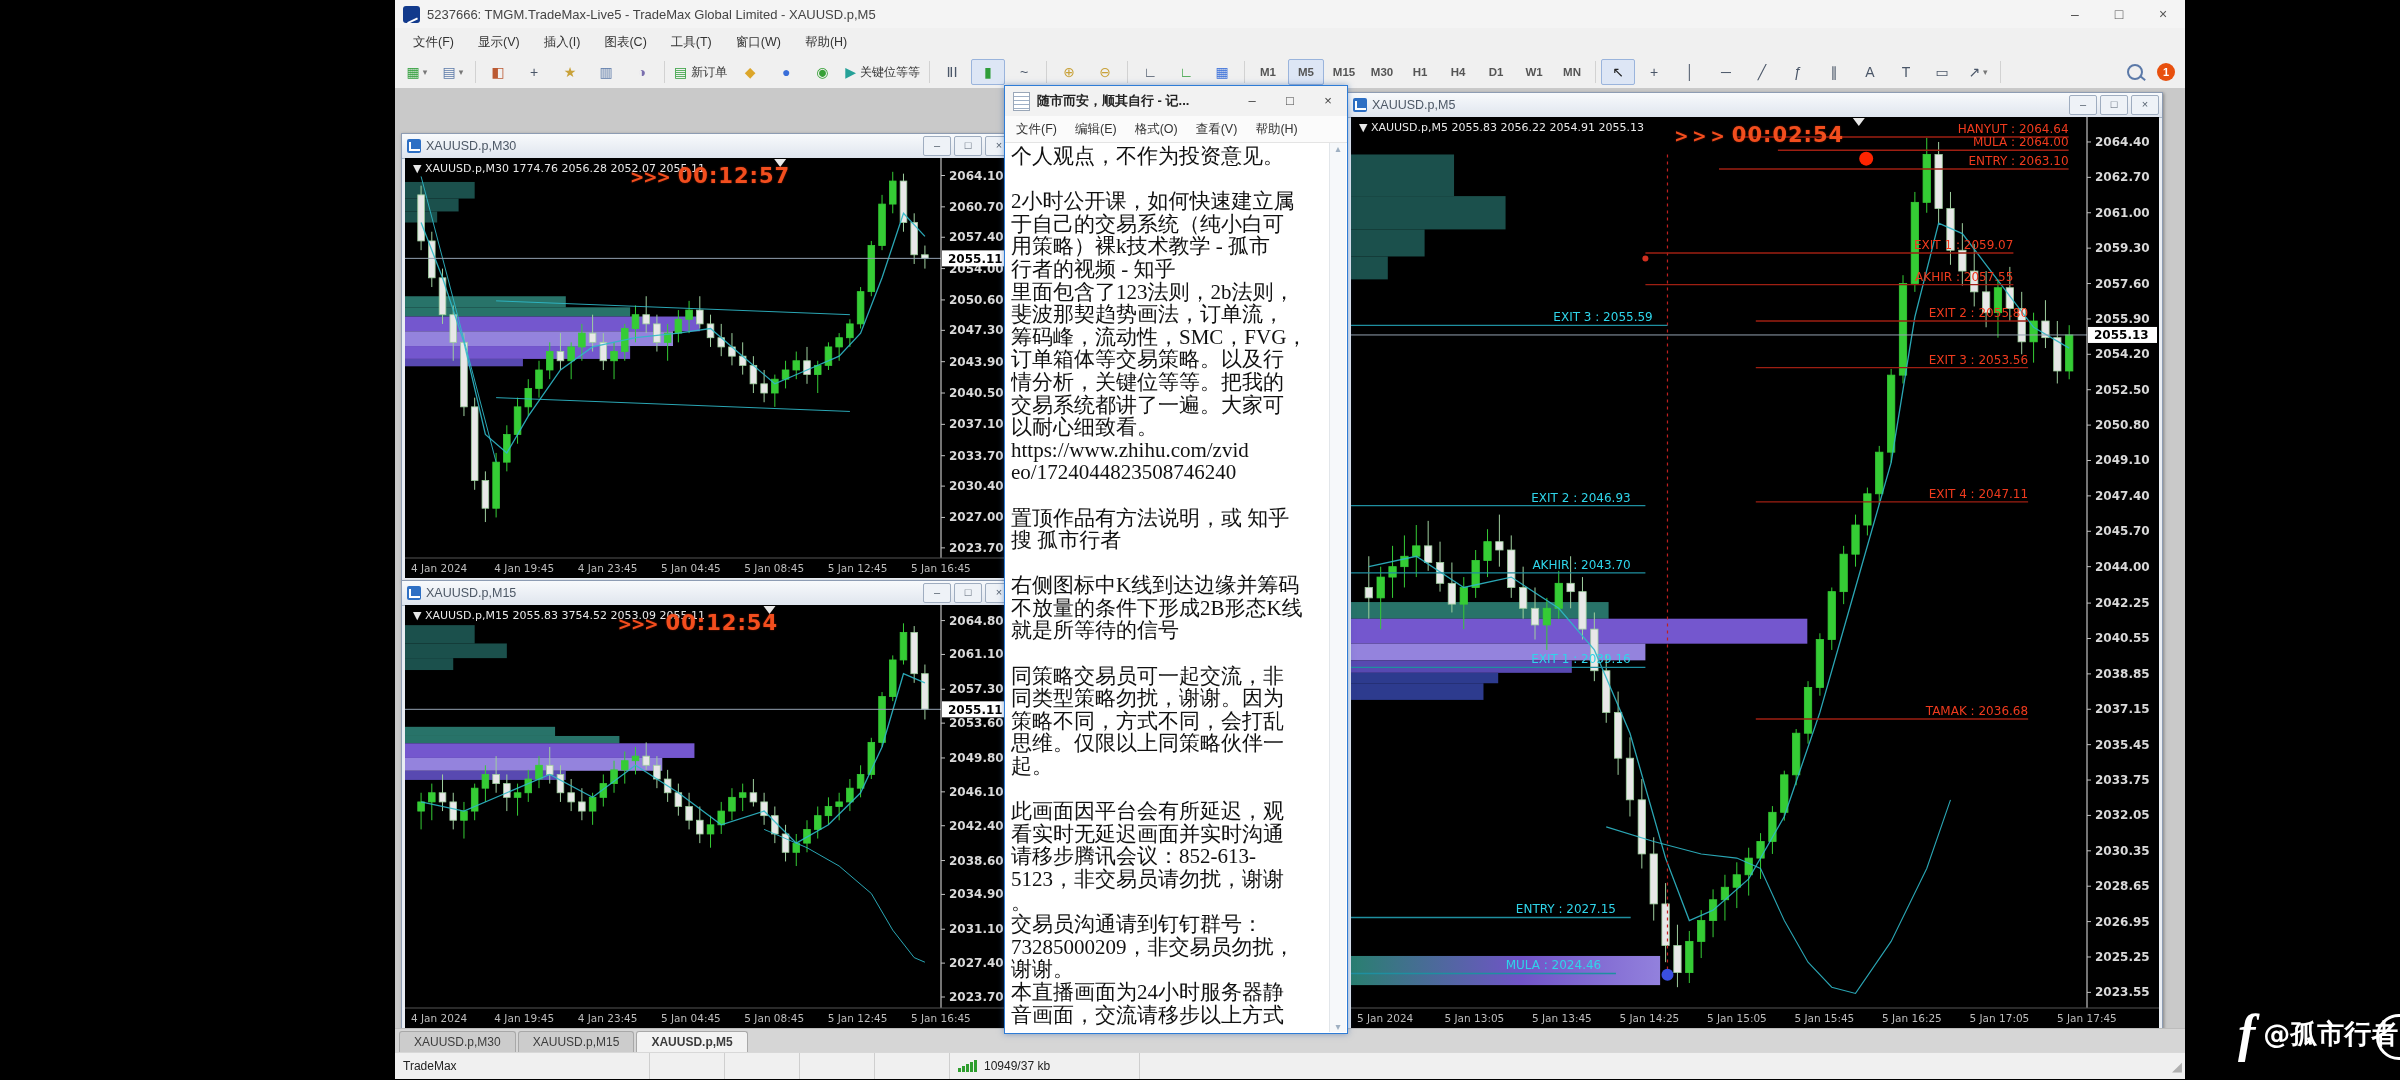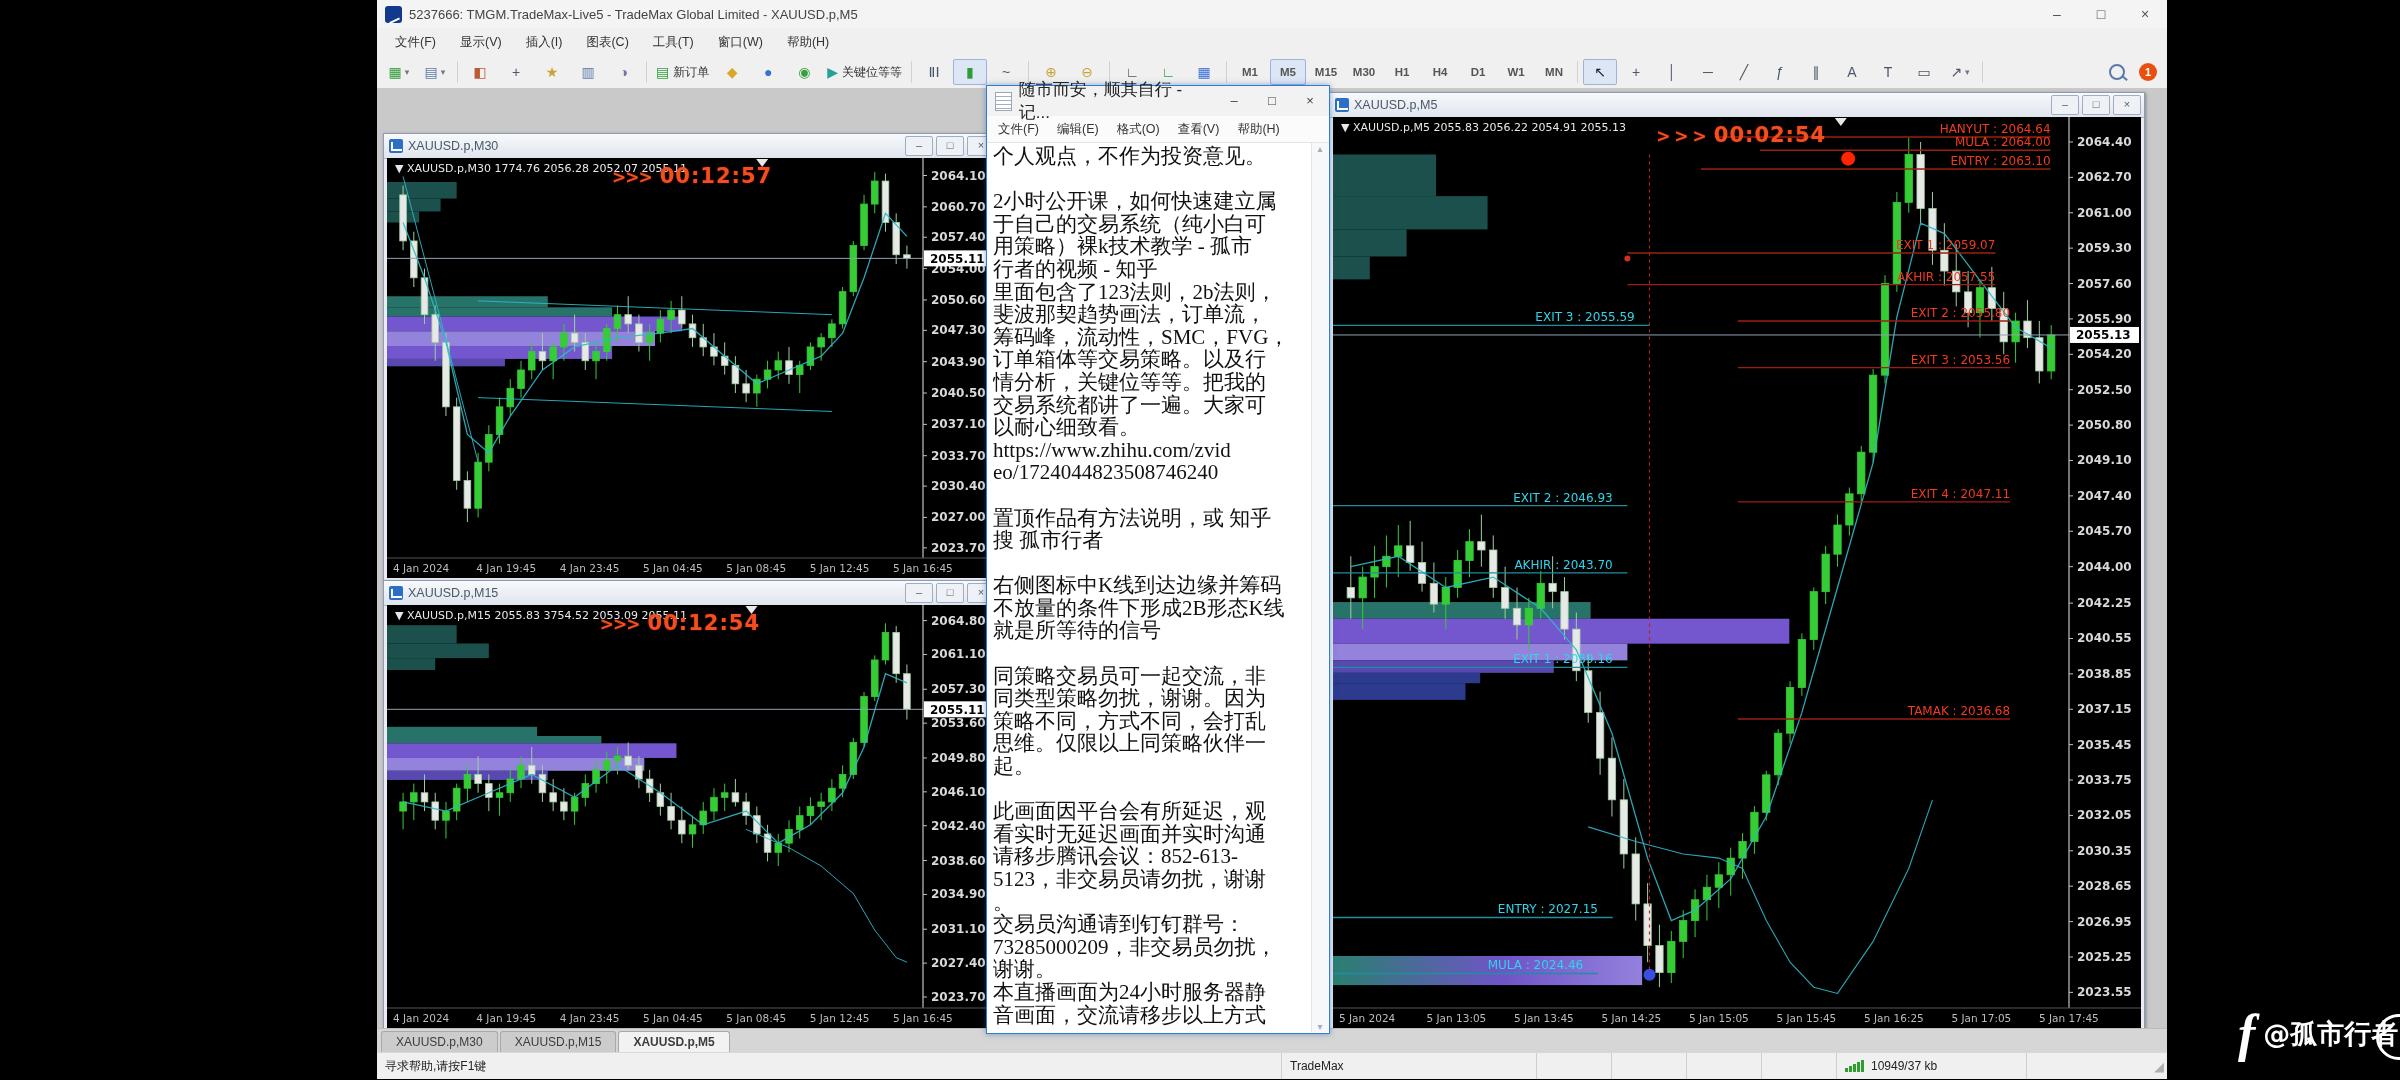--- a/index.html
+++ b/index.html
@@ -1,18 +1,18 @@
 <!DOCTYPE html>
 <html><head>
 <meta charset="utf-8">
 <style>
   html,body{margin:0;padding:0;}
   body{width:2400px;height:1080px;background:#000;position:relative;overflow:hidden;
        font-family:"Liberation Sans","DejaVu Sans",sans-serif;-webkit-font-smoothing:antialiased;}
-  #app{position:absolute;left:377px;top:0;width:1790px;height:1016px;background:#0369a1;}
+  #app{position:absolute;left:395px;top:0;width:1790px;height:1016px;background:#0369a1;}
   
   .titlebar{position:absolute;left:0;top:0;right:0;height:28px;background:#f4f4f4;display:flex;align-items:center;border-bottom:1px solid #e3e3e3;}
   .app-ico{width:17px;height:17px;margin:0 7px 0 8px;background:#123a8c;border-radius:3px;position:relative;}
   .app-ico::after{content:"";position:absolute;left:3px;top:9px;width:11px;height:5px;border-bottom:2px solid #fff;transform:rotate(-25deg);}
   .app-title{font-size:13px;color:#444;}
   .cap-btns{margin-left:auto;display:flex;}
   .cap-btn{width:44px;height:27px;text-align:center;line-height:26px;color:#555;font-size:14px;}
   .menubar{position:absolute;left:0;top:28px;right:0;height:28px;background:#f0f0f0;display:flex;align-items:center;padding-left:6px;border-bottom:1px solid #e0e0e0;}
   .menu-item{padding:0 12px;font-size:12.5px;color:#333;line-height:27px;}
   .toolbar{position:absolute;left:0;top:56px;right:0;height:32px;background:#f0f0f0;display:flex;align-items:center;padding-left:4px;border-bottom:1px solid #cfcfcf;}
@@ -40,21 +40,21 @@
   .chart-svg{position:absolute;left:0;top:0;}
   .ohlc{position:absolute;left:8px;top:4px;color:#e8e8e8;font-size:11px;font-family:"DejaVu Sans",sans-serif;z-index:3;}
   .countdown{position:absolute;top:6px;z-index:3;color:#f24e1e;font-weight:700;font-size:21px;letter-spacing:1px;font-family:"DejaVu Sans",sans-serif;text-shadow:0 0 2px rgba(200,40,0,.6);}
   .cd-arrows{font-size:17px;letter-spacing:-1px;margin-right:8px;}
   #win-m30 .countdown{left:37%;} #win-m15 .countdown{left:35%;} #win-m5 .countdown{left:40%;}
   
   #notepad{position:absolute;background:#fff;border:1px solid #2e7cd6;box-shadow:0 0 6px rgba(40,90,160,.5);z-index:50;}
   .np-title{height:30px;display:flex;align-items:center;background:#f2f2f2;}
   .np-ico{width:15px;height:17px;margin:0 7px 0 8px;background:#fdfdfd;border:1px solid #9aa7b8;
           background-image:repeating-linear-gradient(#fff 0 3px,#9fb0c6 3px 4px);}
-  .np-title-text{font-size:17px;color:#222;}
+  .np-title-text{font-size:13px;color:#222;font-weight:bold;}
   .np-btns{margin-left:auto;display:flex;}
   .np-btn{width:38px;height:29px;text-align:center;line-height:28px;font-size:13px;color:#444;}
   .np-menus{height:26px;display:flex;align-items:center;background:#fbfbfb;border-bottom:1px solid #e4e4e4;padding-left:2px;}
   .np-menu-item{font-size:12.5px;color:#333;padding:0 9px;}
   .np-body{position:absolute;left:1px;right:1px;top:57px;bottom:1px;background:#fff;}
   .np-text{position:absolute;left:5px;top:2px;right:18px;bottom:0;font-family:"Liberation Serif","DejaVu Serif",serif;
            font-size:21px;color:#111;line-height:22.6px;white-space:pre;overflow:hidden;}
   .np-scroll{position:absolute;right:0;top:0;bottom:0;width:16px;background:#f6f8fa;border-left:1px solid #e2e6ea;
              display:flex;flex-direction:column;justify-content:space-between;align-items:center;color:#9fb0c2;font-size:10px;}
   
@@ -845,23 +845,20 @@
 
   </div>
 
   <div class="tabbar">
       <div class="tab">XAUUSD.p,M30</div>
       <div class="tab">XAUUSD.p,M15</div>
       <div class="tab active">XAUUSD.p,M5</div>
     </div>
 
   <div class="statusbar">
-    <div class="sb-cell sb-help">
-        <span>寻求帮助,请按F1键</span>
-      </div>
     <div class="sb-cell sb-profile">
         <span>TradeMax</span>
       </div>
     <div class="sb-cell sb-empty"></div>
     <div class="sb-cell sb-empty"></div>
     <div class="sb-cell sb-empty"></div>
     <div class="sb-cell sb-empty"></div>
     <div class="sb-cell sb-traffic">
       <span class="sigbars">
           <i style="height:4px"></i>

